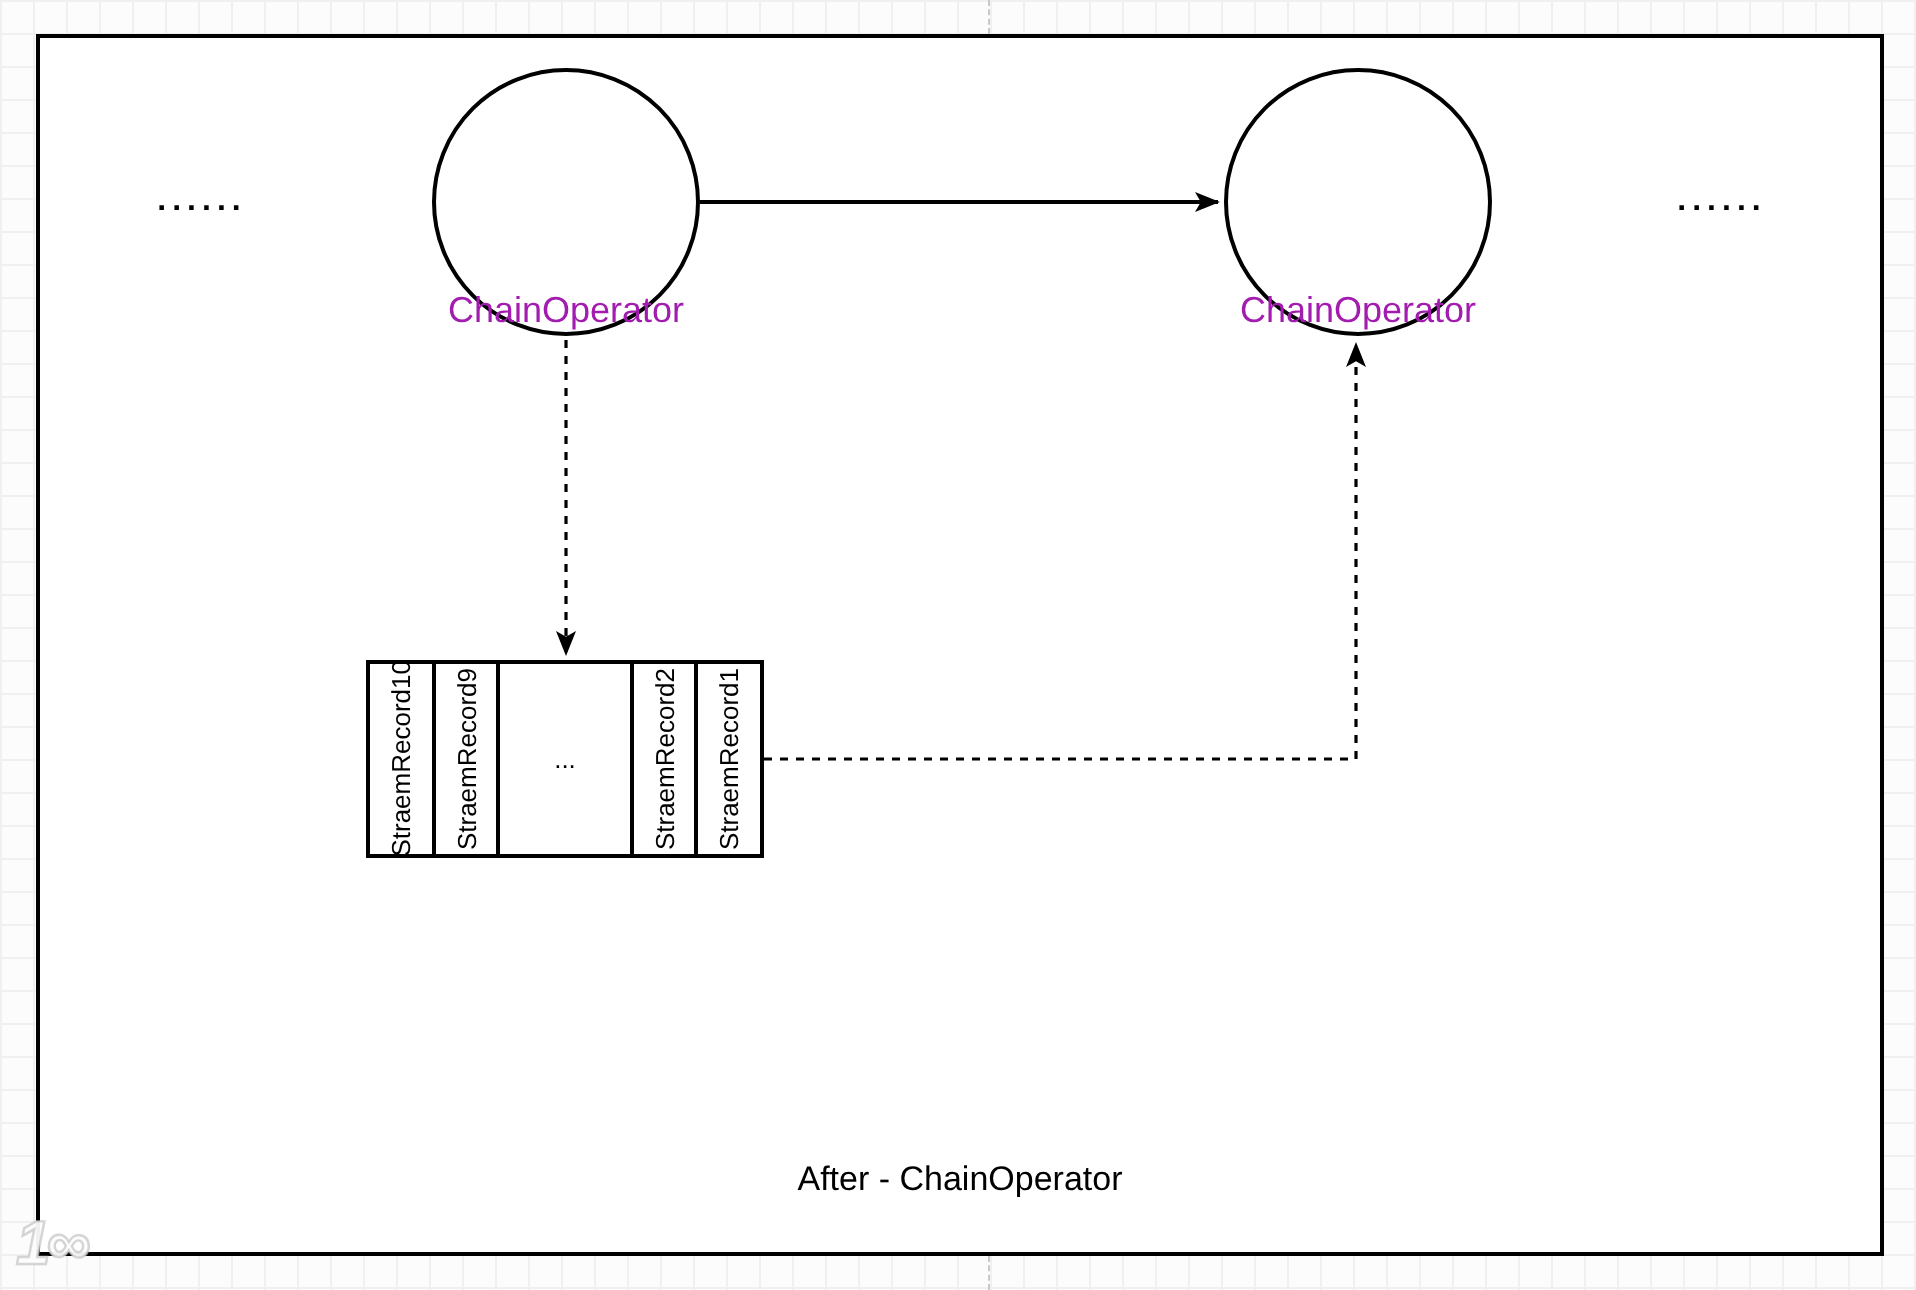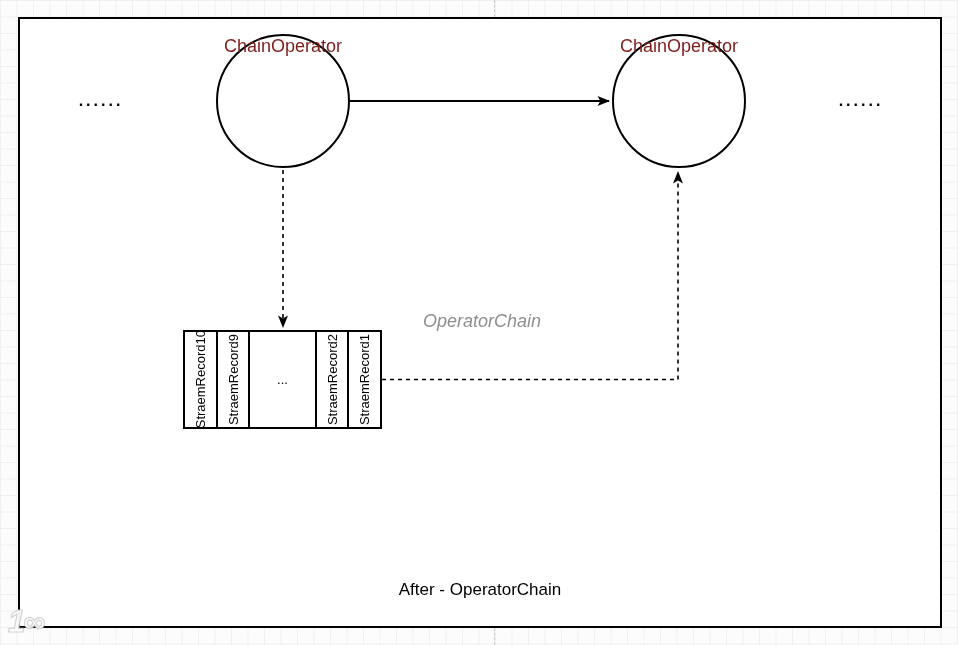--- a/index.html
+++ b/index.html
@@ -28,22 +28,22 @@
   .page-divider.top { left: 494px; top: 0; height: 17px; }
   .page-divider.bottom { left: 494px; top: 628px; height: 17px; }
 
   svg.edges { position: absolute; left: 0; top: 0; pointer-events: none; }
 
   .node {
     position: absolute; width: 134px; height: 134px;
     box-sizing: border-box;
     border: 2px solid #000000; border-radius: 50%;
     background: #ffffff;
-    display: flex; align-items: flex-start; justify-content: center;
-    font-size: 18px; color: #7f1d1d; white-space: nowrap;
+    display: flex; align-items: flex-end; justify-content: center;
+    font-size: 18px; color: #a21caf; white-space: nowrap;
   }
   .node.left { left: 216px; top: 34px; }
   .node.right { left: 612px; top: 34px; }
 
   .ellipsis {
     position: absolute; top: 92px; width: 70px;
     text-align: center; font-size: 16px; font-weight: bold;
     letter-spacing: 3px; color: #000000;
   }
   .ellipsis.left { left: 66px; }
@@ -136,21 +136,20 @@
       <span class="htext">...</span>
     </div>
     <div class="cell c3">
       <span class="vtext">StraemRecord2</span>
     </div>
     <div class="cell c4">
       <span class="vtext">StraemRecord1</span>
     </div>
   </div>
 
-  <div class="chain-label">OperatorChain</div>
 
-  <div class="caption">After - OperatorChain</div>
+  <div class="caption">After - ChainOperator</div>
 
   <div class="watermark">
     <span class="wm-logo">1∞</span>
   </div>
 
 </div>
 
 </body></html>

